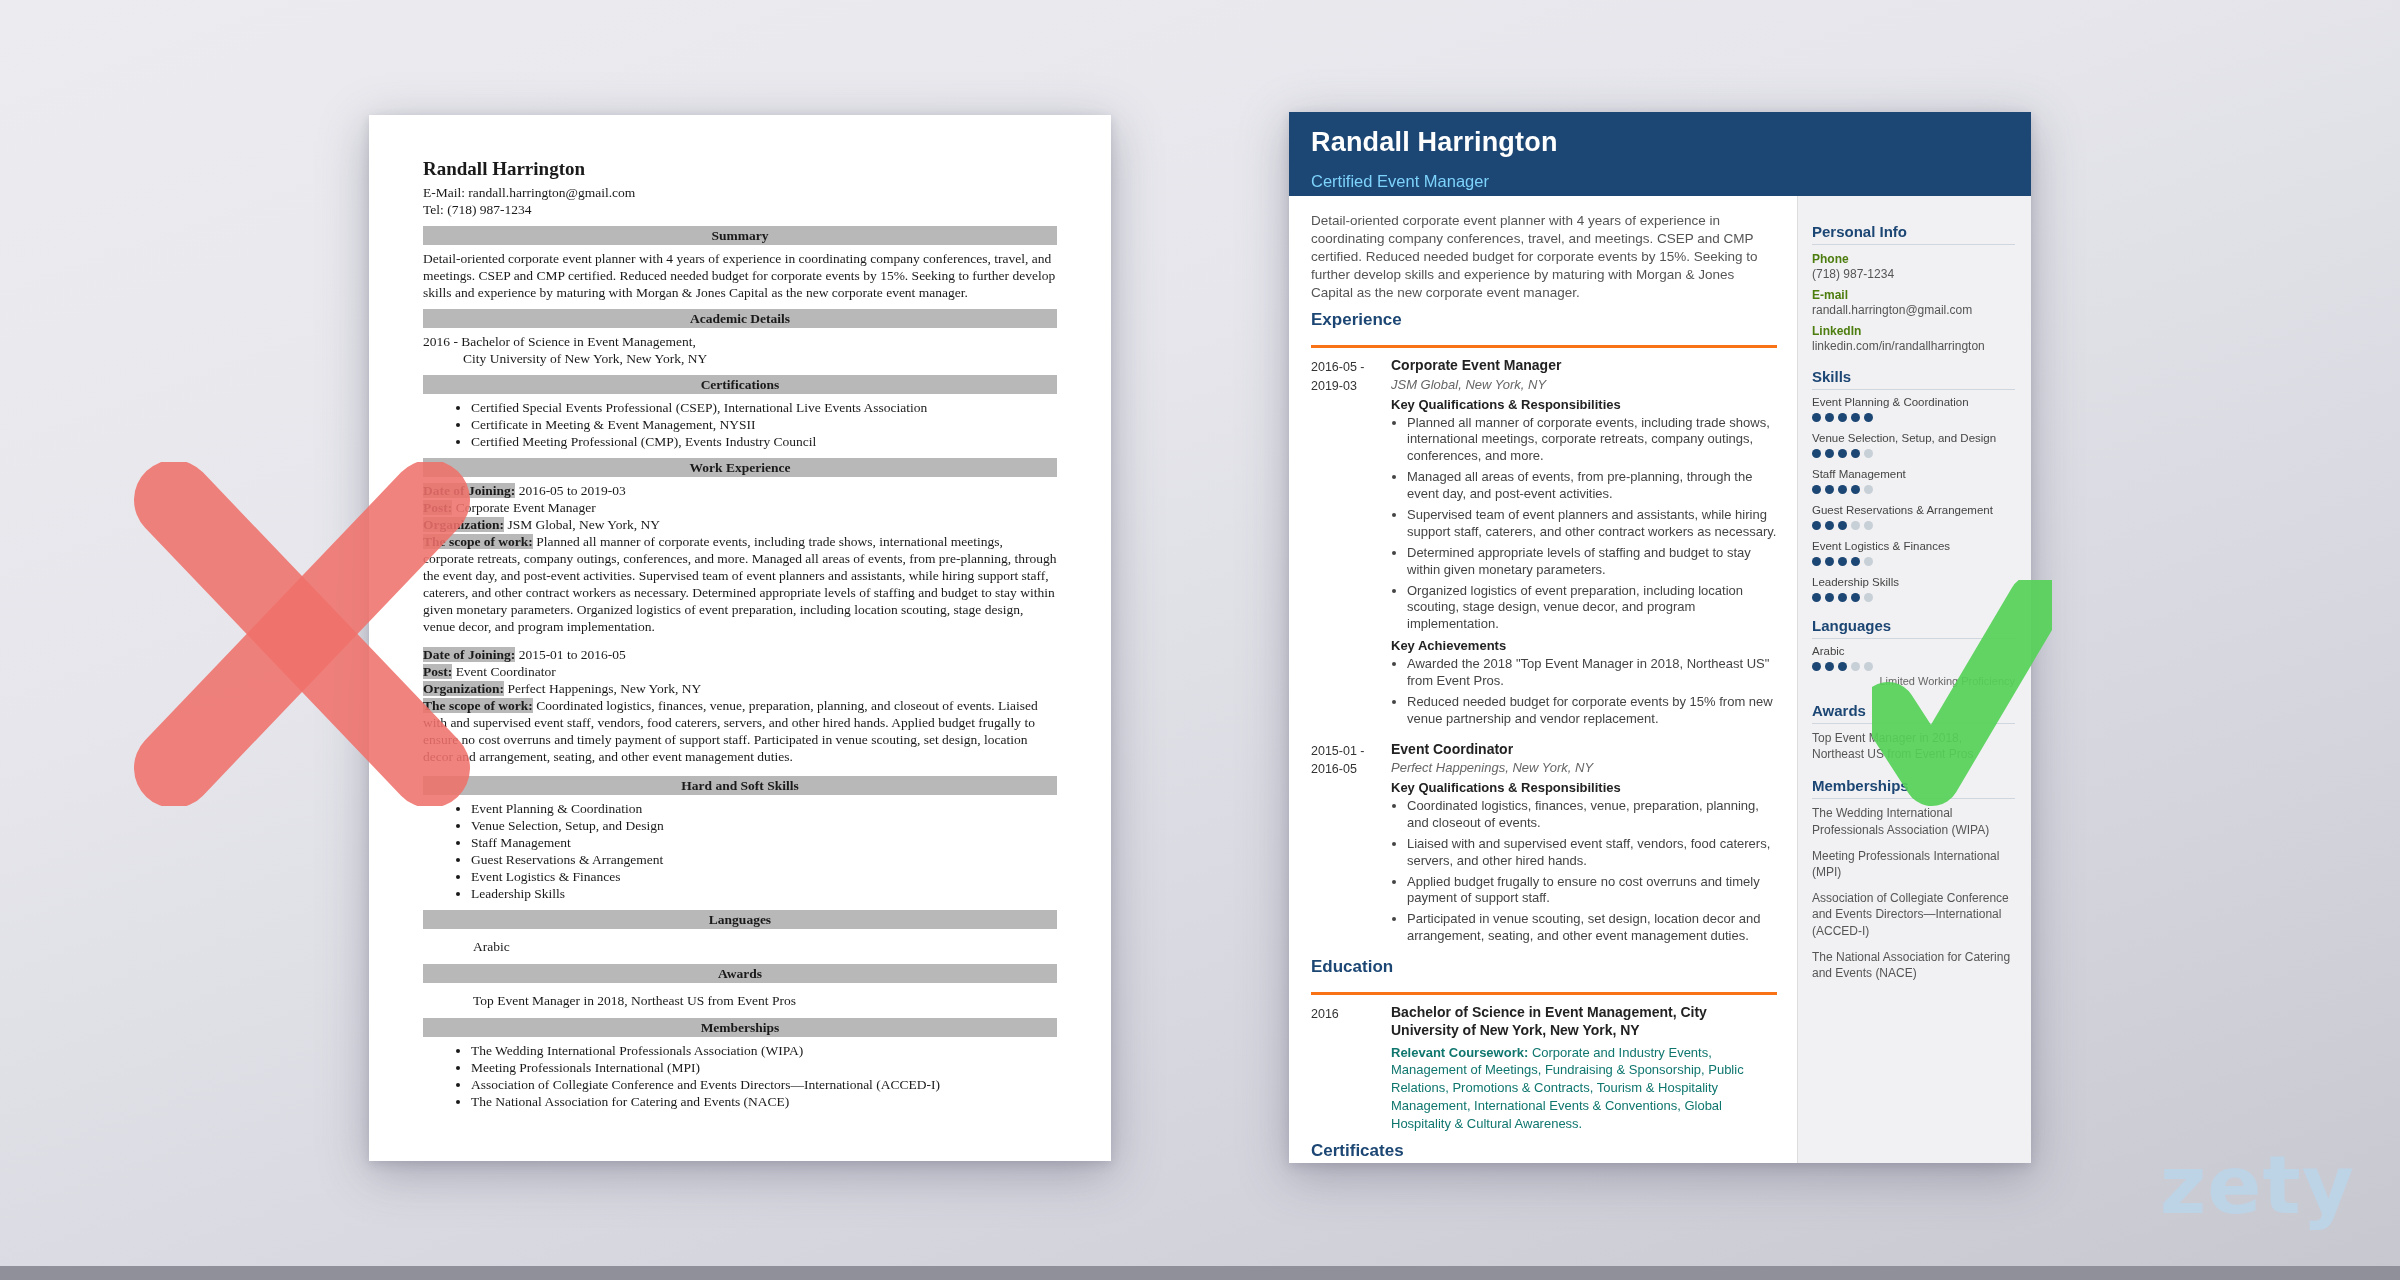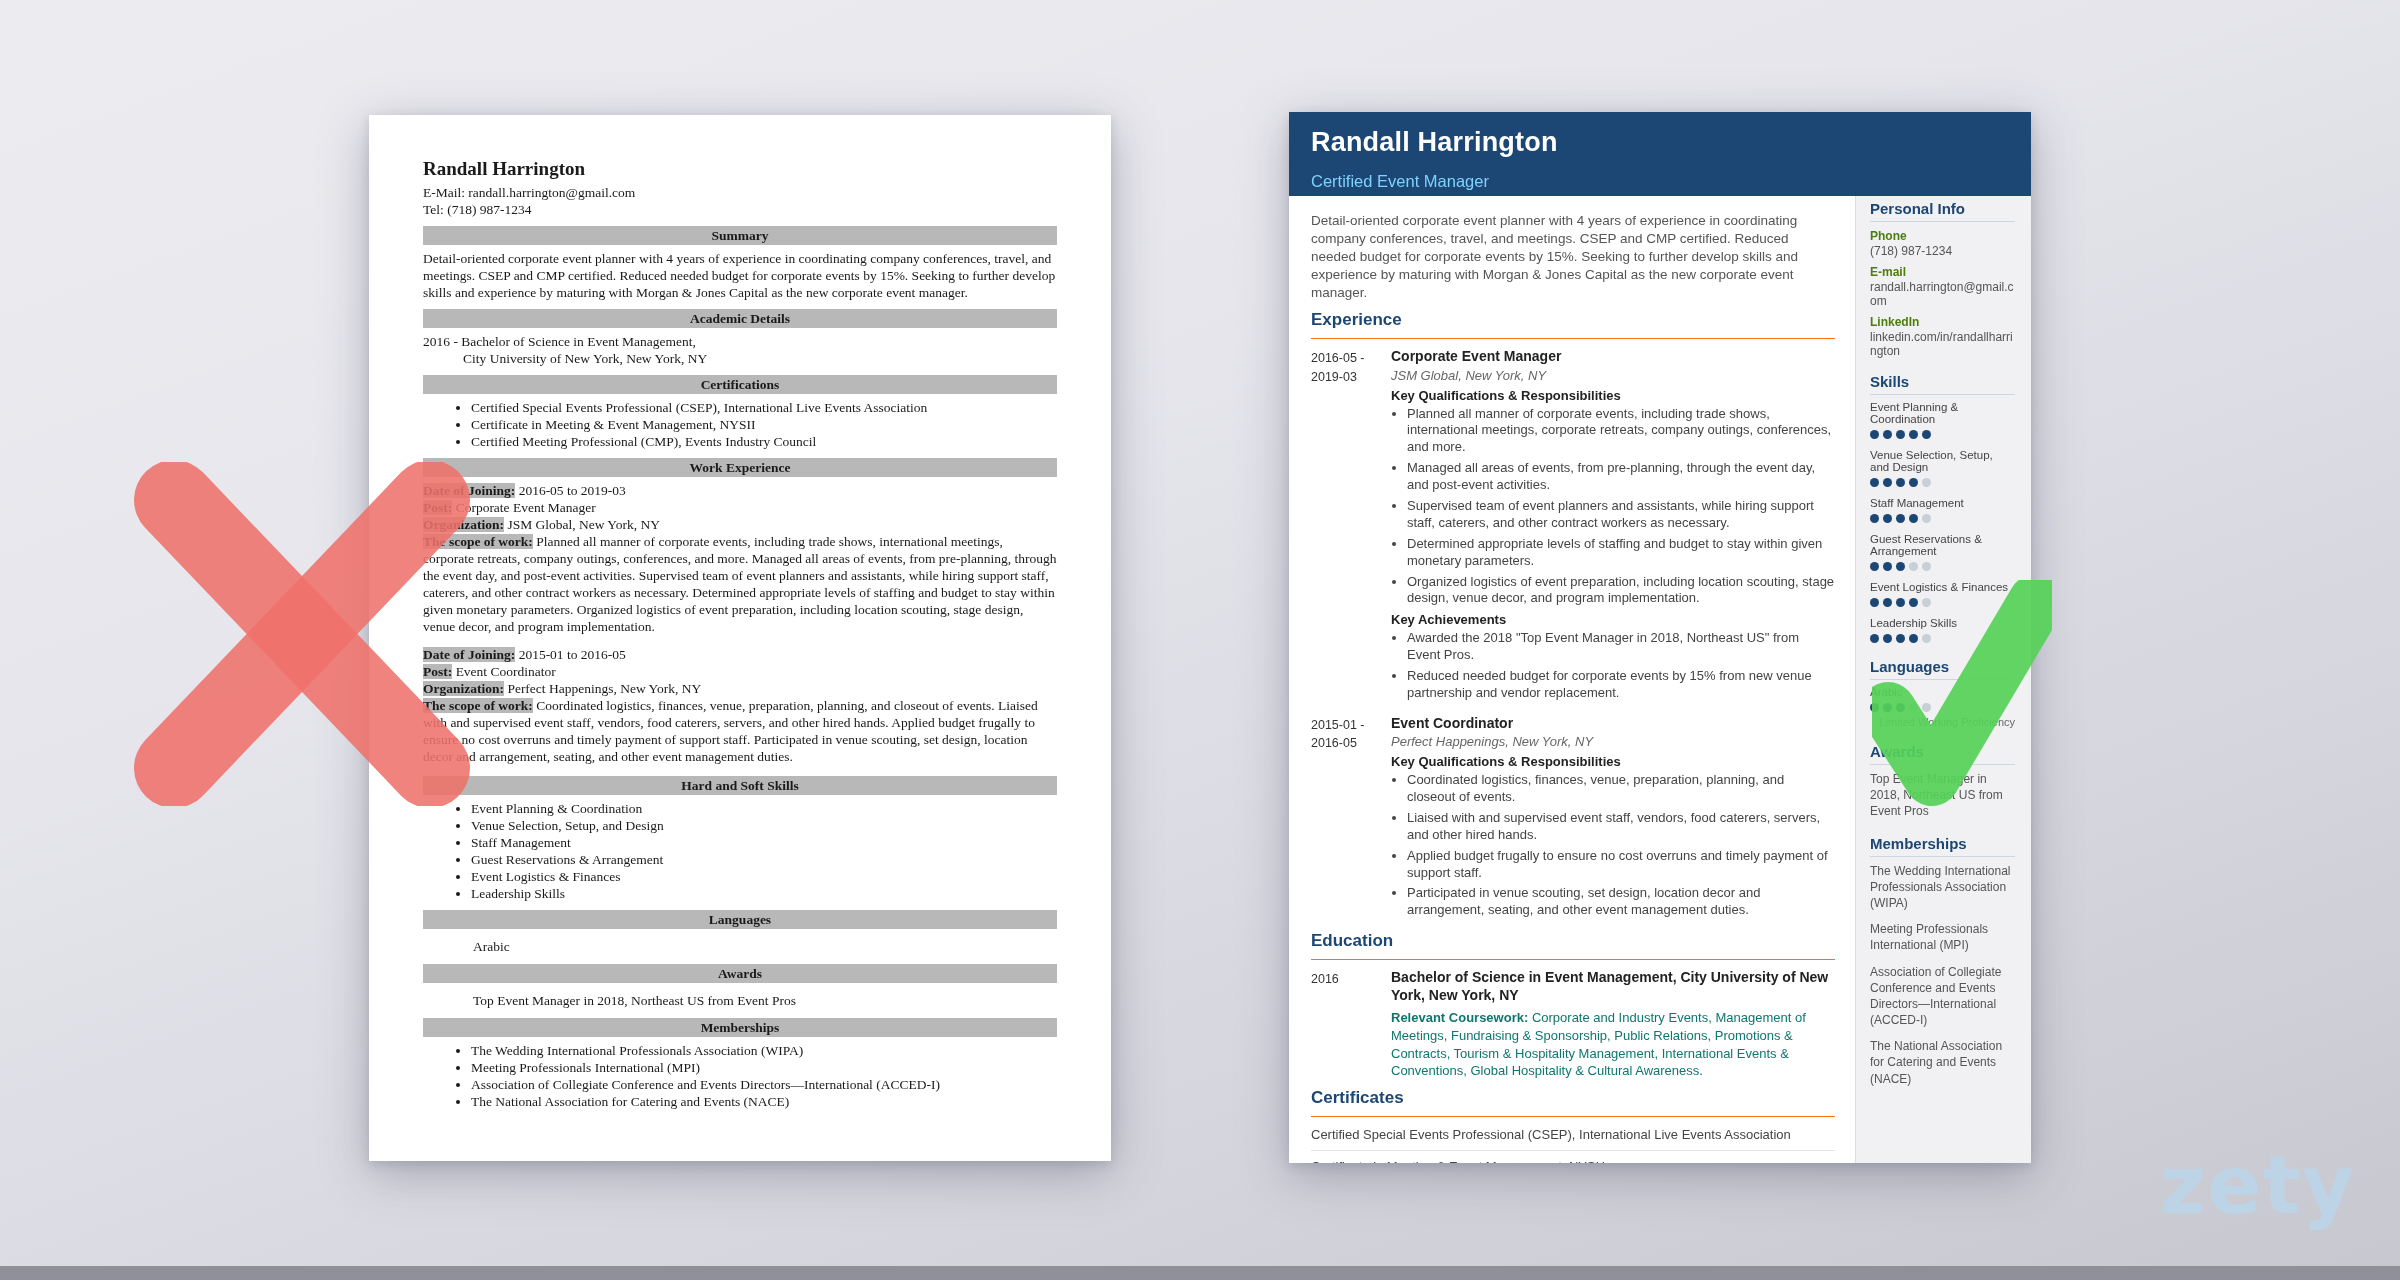--- a/index.html
+++ b/index.html
@@ -47,24 +47,24 @@
   .lr-list li{margin:0}
   .lr-job{margin-bottom:11px}
 
   
   .right-paper{left:1289px;top:112px;width:742px;height:1051px;padding:0}
   .rr-header{background:var(--accent);height:84px;padding:15px 24px 0 22px}
   .rr-name{color:#fff;font-size:27px;font-weight:bold;letter-spacing:.2px}
   .rr-title{color:#7dd3fc;font-size:16.5px;margin-top:14px}
   .rr-body{display:flex;height:967px}
   .rr-main{flex:1;padding:16px 20px 0 22px}
-  .rr-side{width:176px;background:var(--sidebar_bg);border-left:1px solid #ddd;padding:1px 16px 0 14px}
+  .rr-side{width:234px;background:var(--sidebar_bg);border-left:1px solid #ddd;padding:24px 16px 0 14px}
 
   .rr-intro{font-size:13.5px;color:#555;line-height:1.34;margin:0 0 8px}
-  .rr-h{color:var(--accent);font-size:17px;font-weight:bold;margin:8px 0 2px;padding-bottom:8px;border-bottom:1px solid #f97316}
+  .rr-h{color:var(--accent);font-size:17px;font-weight:bold;margin:8px 0 2px;padding-bottom:15px;border-bottom:3px solid #f97316}
   .rr-job{display:flex;margin-top:8px}
   .rr-dates{width:80px;flex:none;font-size:12.5px;color:#333;line-height:1.45;padding-top:2px}
   .rr-job-body{flex:1}
   .rr-job-title{font-weight:bold;font-size:14px;color:#222;line-height:1.3}
   .rr-company{font-style:italic;color:#666;font-size:13px;margin:2px 0 4px}
   .rr-sub{font-weight:bold;font-size:13px;color:#222;margin:5px 0 3px}
   .rr-ul{margin:0;padding-left:16px;list-style:disc}
   .rr-ul li{font-size:13px;color:#444;line-height:1.3;margin-bottom:4px}
   .rr-course{font-size:13px;color:#0f766e;line-height:1.38;margin:4px 0 0}
   .rr-cert{font-size:13px;color:#444;line-height:1.35;padding:7px 0 6px;border-bottom:1px solid #e4e4e4}

